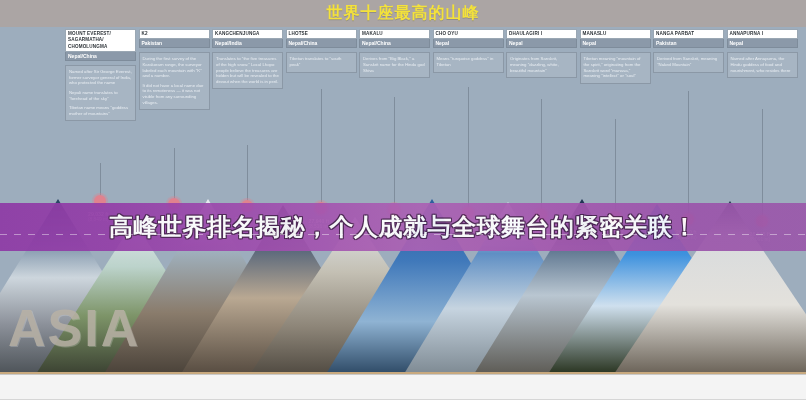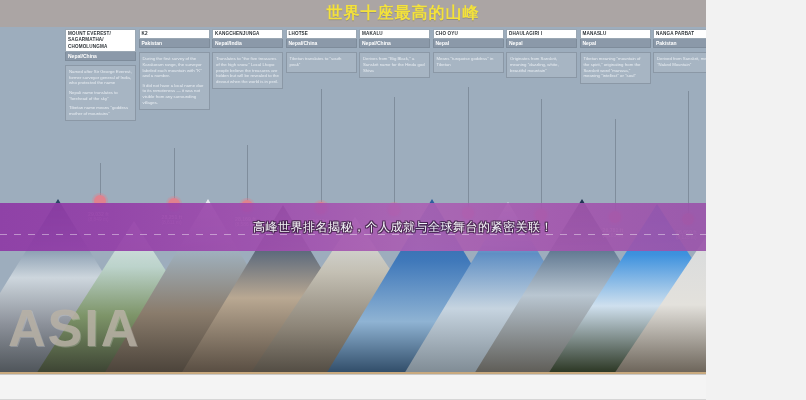--- a/index.html
+++ b/index.html
@@ -5,21 +5,21 @@
 <style>
   * { box-sizing: border-box; margin: 0; padding: 0; }
   html, body {
     width: 806px; height: 400px;
     font-family: "Liberation Sans", "DejaVu Sans", sans-serif;
     overflow: hidden;
     background: #f2f2f2;
   }
   #stage {
     position: relative;
-    width: 706px; height: 400px;
+    width: 806px; height: 400px;
     background: #bef264;
     overflow: hidden;
   }
 
   
   #titlebar {
     position: absolute; left: 0; top: 0;
     width: 806px; height: 27px;
     background: #aba5a4;
     display: flex; align-items: center; justify-content: center;
@@ -155,22 +155,22 @@
         #a04fae 34%,
         #ab62b4 52%,
         #a457ae 70%,
         #9b55ab 86%,
         #9a58aa 100%);
     opacity: .92;
     display: flex; align-items: center; justify-content: center;
   }
   #banner .btxt {
     color: #ffffff;
-    font-size: 12px;
-    font-weight: 400;
+    font-size: 24px;
+    font-weight: 700;
     letter-spacing: .5px;
     white-space: nowrap;
     text-shadow:
        1.1px 0 0 #4a2250, -1.1px 0 0 #4a2250,
        0 1.1px 0 #4a2250, 0 -1.1px 0 #4a2250,
        1px 1px 0 #4a2250, -1px -1px 0 #4a2250,
        1px -1px 0 #4a2250, -1px 1px 0 #4a2250;
   }
   #bannerdash {
     position: absolute;

